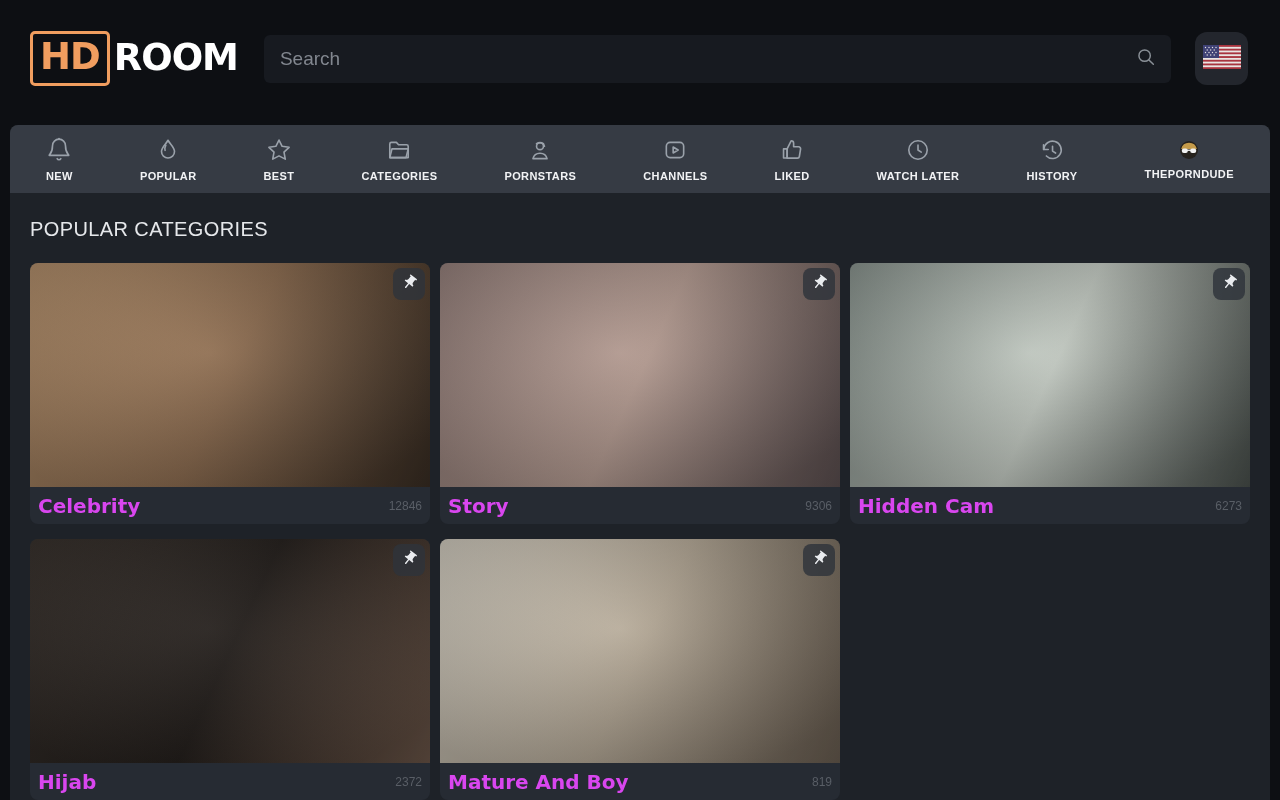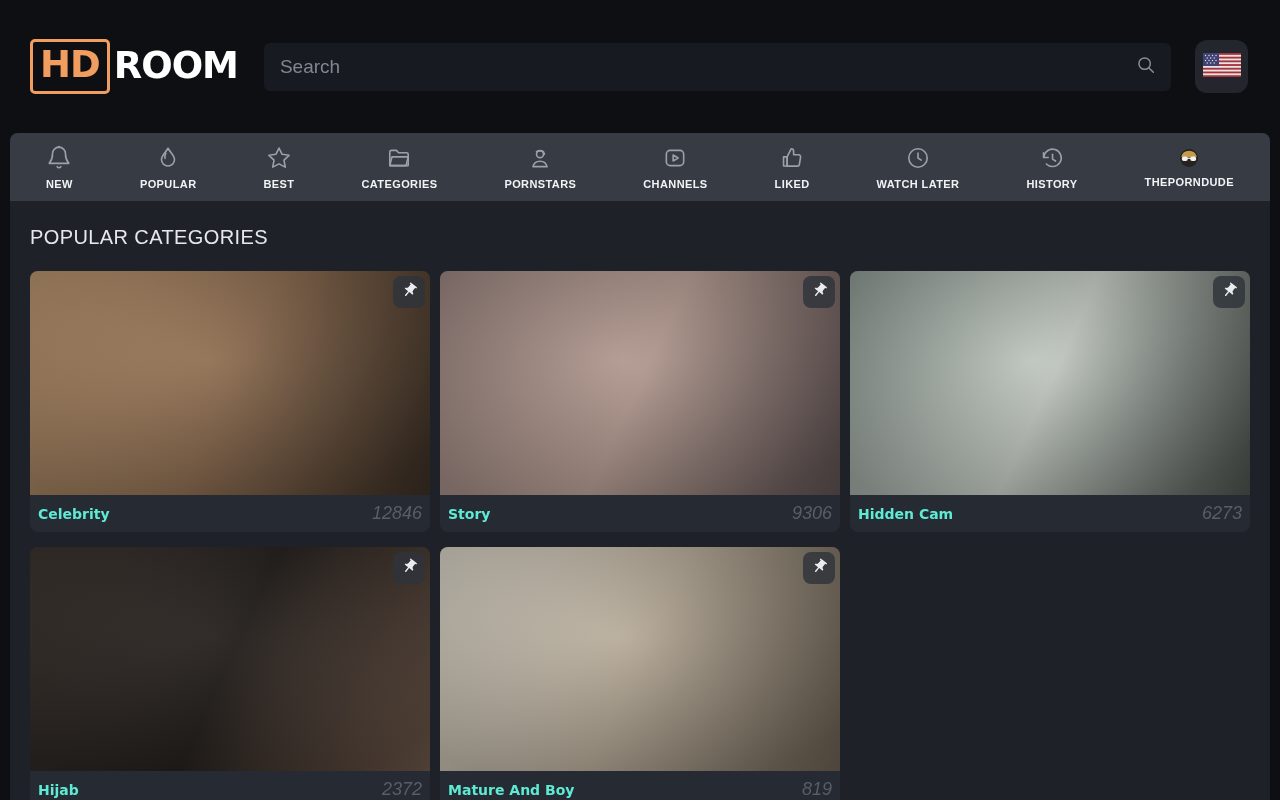--- a/index.html
+++ b/index.html
@@ -9,21 +9,20 @@
     font-family:"Liberation Sans", sans-serif;
     color:#eceef1;
   }
 
   
   .header {
     height:117px;
     display:flex;
     align-items:center;
     padding:0 32px 0 30px;
-    margin-top:8px;
   }
   .logo { display:flex; align-items:center; cursor:pointer; }
   .logo-box {
     border:3px solid #f09d5f;
     border-radius:5px;
     padding:1px 7px 3px 7px;
   }
   .logo-hd, .logo-room {
     font-family:"DejaVu Sans", sans-serif;
     font-weight:800;
@@ -143,27 +142,26 @@
     background:#262b33;
     border-radius:0 0 8px 8px;
     display:flex;
     align-items:center;
     justify-content:space-between;
     padding:0 8px;
   }
   .card-title {
     font-family:"DejaVu Sans", sans-serif;
     font-weight:bold;
-    font-size:14px;
-    color:#5eead4;
+    font-size:20px;
+    color:#d946ef;
   }
   .card-count {
-    font-size:18px;
+    font-size:12px;
     color:#595e66;
-    font-style:italic;
   }
 </style>
 </head>
 <body>
 
 <header class="header">
   <div class="logo">
     <span class="logo-box"><span class="logo-hd">HD</span></span>
     <span class="logo-room">ROOM</span>
   </div>

